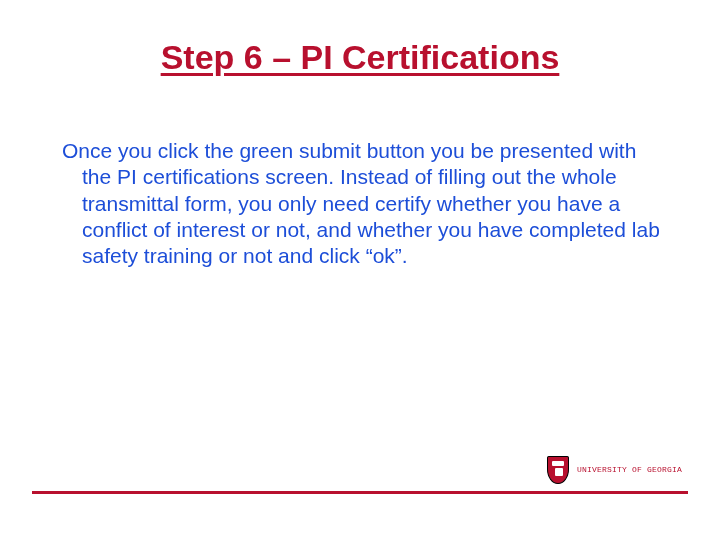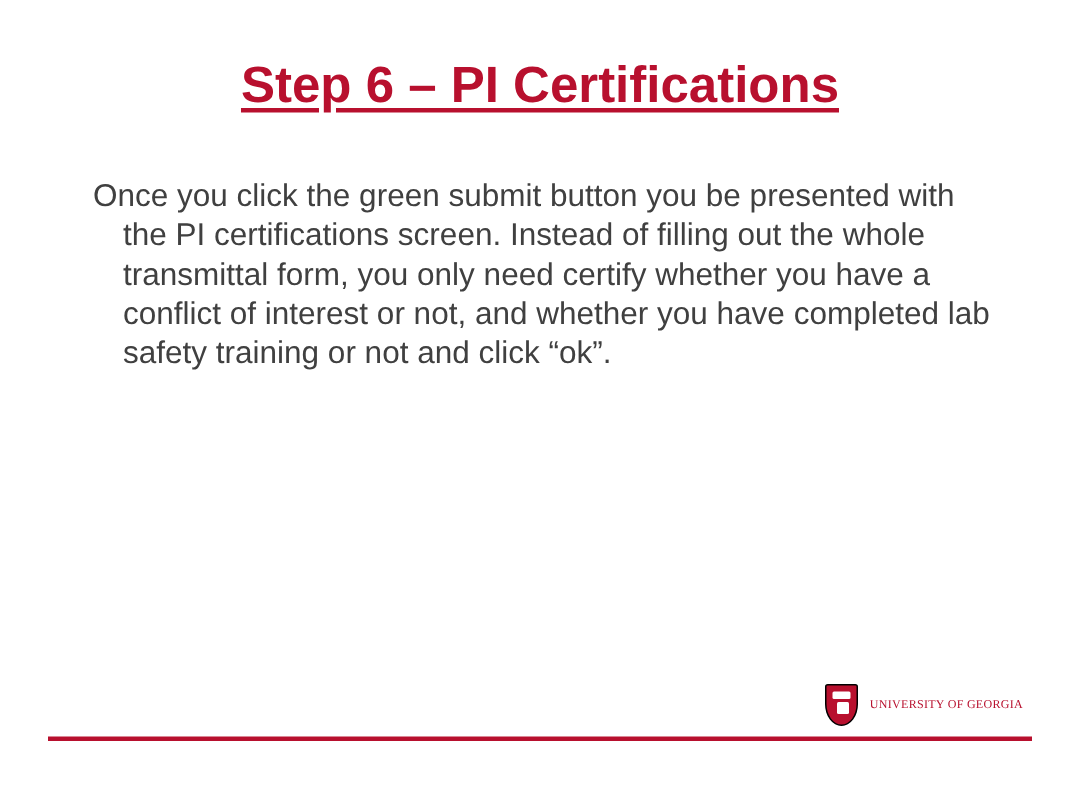--- a/index.html
+++ b/index.html
@@ -17,26 +17,26 @@
     width: 100%;
     text-align: center;
     font-size: 34px;
     font-weight: 700;
     color: #b8102e;
     text-decoration: underline;
     text-underline-offset: 4px;
   }
   .body-text {
     position: absolute;
-    top: 118px;
+    top: 138px;
     left: 42px;
     right: 60px;
     font-size: 21px;
     line-height: 1.25;
-    color: #404040;
+    color: #1d4ed8;
     text-indent: -20px;
     padding-left: 40px;
   }
   .footer-rule {
     position: absolute;
     left: 32px;
     right: 32px;
     bottom: 46px;
     height: 3px;
     background: #b8102e;
@@ -77,21 +77,21 @@
     border-radius: 1px;
   }
   .logo-text { display: flex; flex-direction: column; line-height: 1.05; }
   .logo-line1 {
     font-family: Georgia, "Times New Roman", serif;
     font-weight: 700;
     font-size: 12px;
     color: #000;
   }
   .logo-line2 {
-    font-family: Liberation Serif, serif;
+    font-family: Liberation Mono, monospace;
     font-size: 8px;
     letter-spacing: 0.2px;
     color: #b8102e;
   }
 </style>
 </head>
 <body>
 
 <div class="slide">
 

